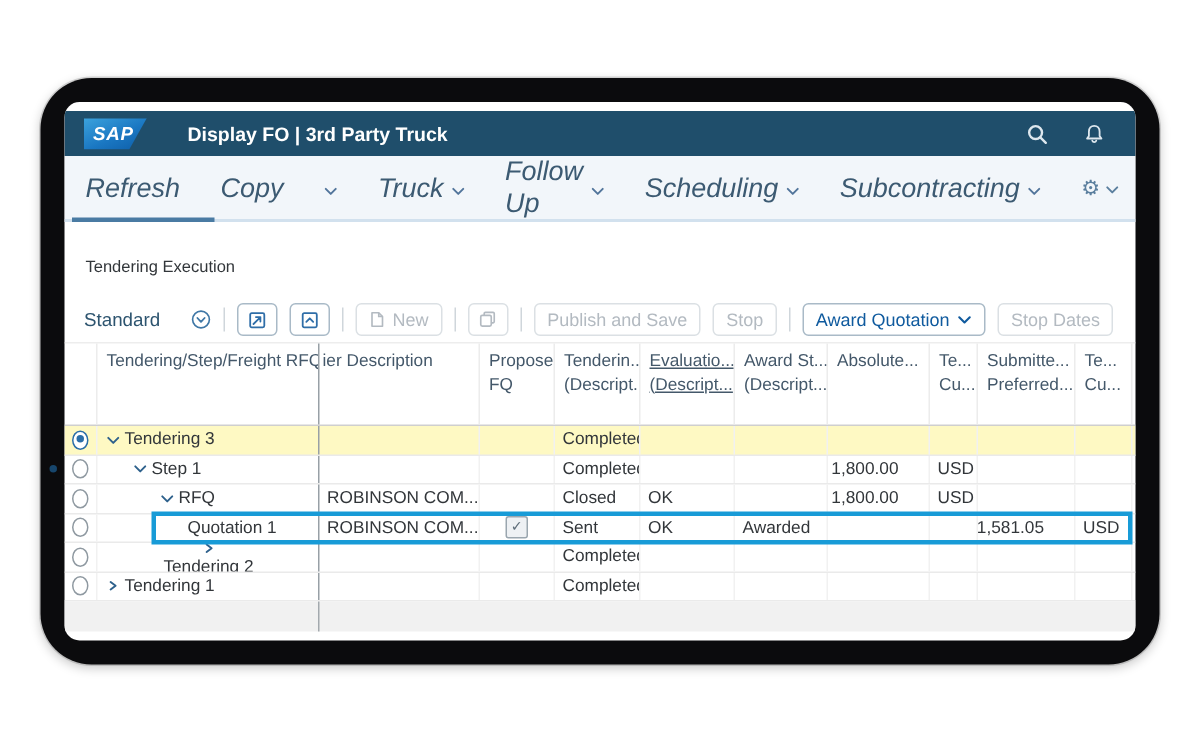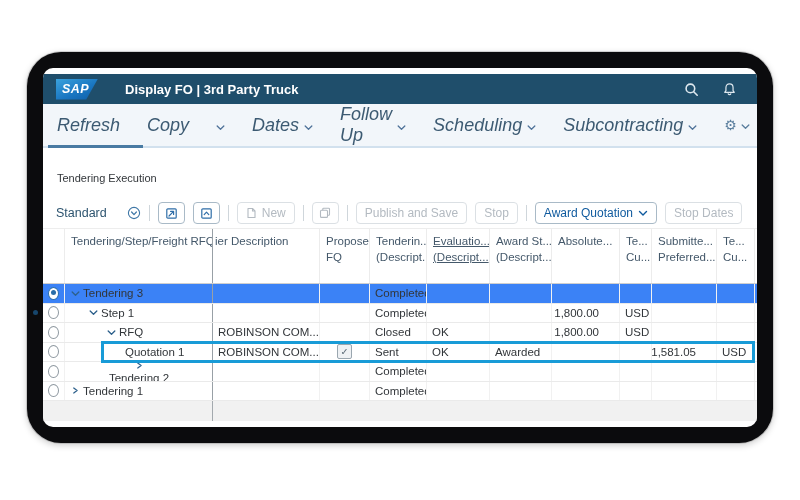--- a/index.html
+++ b/index.html
@@ -43,21 +43,21 @@
   .tb-btn.icon-only{width:27px;padding:0;justify-content:center;}
   .tb-btn.disabled{color:#b3bac1;border-color:#dbe0e4;}
   .tb-btn svg{display:block;}
 
   
   .table{flex:0 0 auto;display:flex;flex-direction:column;}
   .thead{display:flex;height:56px;border-bottom:1px solid #cfcfcf;font-size:11.5px;color:#44586a;box-sizing:border-box;border-top:1px solid #ededed;}
   .th{box-sizing:border-box;padding:5px 4px 0 6px;border-right:1px solid #ececec;line-height:1.35;overflow:hidden;white-space:nowrap;}
   .tr{display:flex;height:19.5px;align-items:stretch;font-size:11.5px;color:#32363a;border-bottom:1px solid #eaeaea;
       position:relative;box-sizing:border-box;}
-  .tr.selected{background:#3b82f6;}
+  .tr.selected{background:#fef9c3;}
   .td{box-sizing:border-box;padding:0 5px;border-right:1px solid #f1f1f1;display:flex;align-items:center;
       overflow:hidden;white-space:nowrap;}
   .dark-border{border-right:1px solid #98a0a6 !important;}
   .num{justify-content:flex-end;padding-right:20px;}
   .tree-cell{gap:3px;}
   .radio{width:11px;height:11px;border:1px solid #8f99a1;border-radius:50%;background:#fff;margin:0 auto;position:relative;}
   .radio.sel{border-color:#2a6ea8;}
   .radio.sel::after{content:'';position:absolute;left:2px;top:2px;width:5px;height:5px;border-radius:50%;background:#2a6ea8;}
   .checkbox{width:13px;height:13px;border:1px solid #9aa6af;background:#eef1f4;border-radius:2px;margin:0 auto;
             display:flex;align-items:center;justify-content:center;font-size:9.5px;color:#5f6e7a;line-height:1;}
@@ -101,21 +101,21 @@
           </div>
           <div class="menu-item">
             <span>Copy</span>
           </div>
           <div class="menu-item">
             <span><svg width="9" height="7" viewBox="0 0 10 8">
                 <polyline points="1.2,2.2 5,6 8.8,2.2" fill="none" stroke="#52759b" stroke-width="1.5" stroke-linecap="round" stroke-linejoin="round"></polyline>
               </svg></span>
           </div>
           <div class="menu-item">
-            <span>Dates</span>
+            <span>Truck</span>
             <span><svg width="9" height="7" viewBox="0 0 10 8">
                 <polyline points="1.2,2.2 5,6 8.8,2.2" fill="none" stroke="#52759b" stroke-width="1.5" stroke-linecap="round" stroke-linejoin="round"></polyline>
               </svg></span>
           </div>
           <div class="menu-item">
             <span>Follow Up</span>
             <span><svg width="9" height="7" viewBox="0 0 10 8">
                 <polyline points="1.2,2.2 5,6 8.8,2.2" fill="none" stroke="#52759b" stroke-width="1.5" stroke-linecap="round" stroke-linejoin="round"></polyline>
               </svg></span>
           </div>

